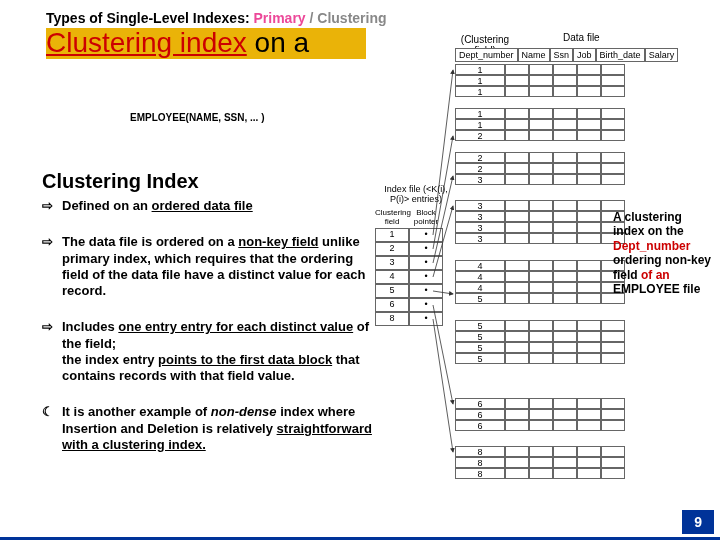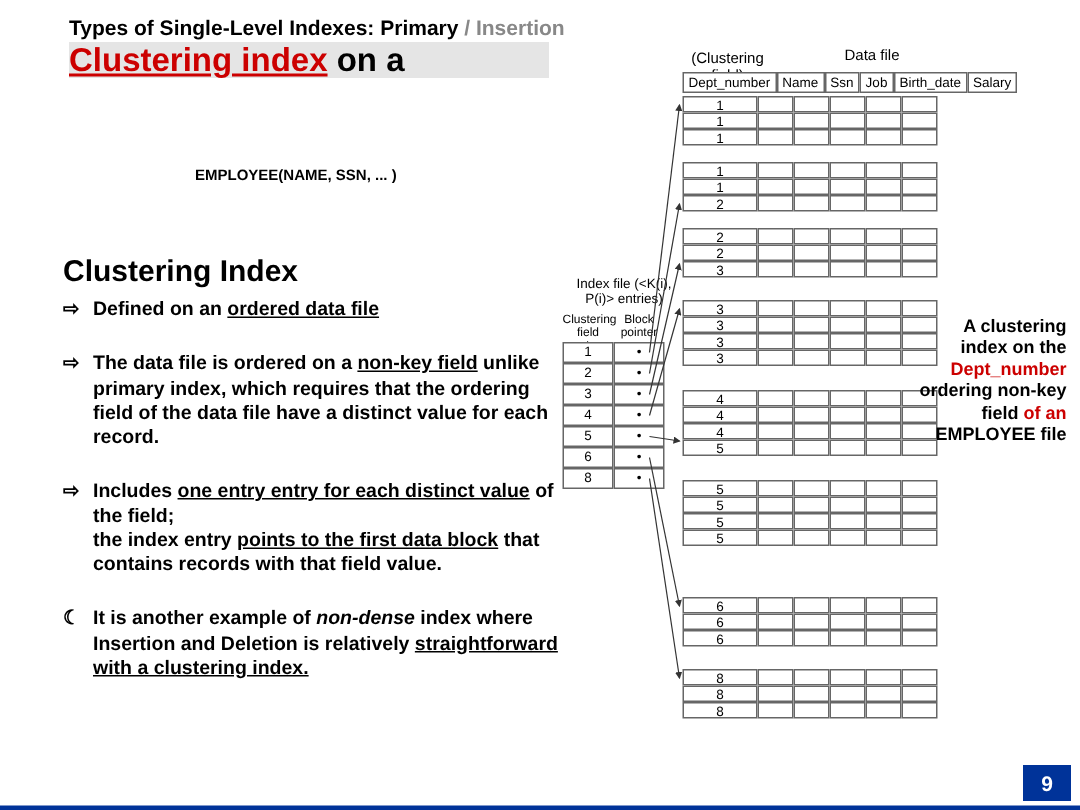--- a/index.html
+++ b/index.html
@@ -7,26 +7,26 @@
     width: 720px; height: 540px;
     font-family: Arial, Helvetica, sans-serif;
     background: #fff;
     position: relative;
     overflow: hidden;
   }
   .header-line {
     position: absolute; top: 10px; left: 46px;
     font-size: 14px; font-weight: bold; color: #000;
   }
-  .header-line .red { color: #000000; }
+  .header-line .red { color: #ec4899; }
   .header-line .gray { color: #888; }
   .subtitle {
     position: absolute; top: 28px; left: 46px; width: 320px;
-    font-size: 22px; font-weight: bold; color: #000; line-height: 1.1;
-    background: #e5e5e5;
+    font-size: 28px; font-weight: normal; color: #000; line-height: 1.1;
+    background: #eab308;
   }
   .subtitle .red { color: #c00; text-decoration: underline; }
   .emp-schema {
     position: absolute; top: 112px; left: 130px;
     font-size: 10px; font-weight: bold;
   }
   .sec-title {
     position: absolute; top: 170px; left: 42px;
     font-size: 20px; font-weight: bold;
   }
@@ -65,38 +65,38 @@
   
   .idx-label { position:absolute; top:156px; left:6px; font-size:9px; width:70px; text-align:center;}
   .idx-head { position:absolute; top:180px; left:0; display:flex; font-size:8px; text-align:center;}
   .idx-head div { width:34px; }
   .idx-tab { position:absolute; top:200px; left:0; }
   .idx-tab .irow { display:flex; }
   .idx-tab .irow div { width:34px; height:14px; border:1px solid #666; font-size:9px; text-align:center; background:#fff;}
   svg.arrows { position:absolute; top:0; left:0; width:340px; height:490px; pointer-events:none; }
   .caption {
     position: absolute; top: 210px; left: 613px; width: 98px;
-    font-size: 12px; font-weight: bold; text-align: right; line-height: 1.2;
+    font-size: 12px; font-weight: bold; text-align: left; line-height: 1.2;
   }
   .caption .red { color: #c00; }
   .pagenum {
     position: absolute; bottom: 6px; right: 6px;
     background: #003399; color: #fff;
     padding: 4px 12px; font-size: 14px; font-weight: bold;
   }
   .footerbar {
     position:absolute; bottom:0; left:0; width:720px; height:3px; background:#003399;
   }
 </style>
 </head>
 <body>
 
 <div class="header-line">
   <span>Types of Single-Level Indexes:</span>
-  <span class="red">Primary</span><span class="gray"> / </span><span class="gray">Insertion</span>
+  <span class="red">Primary</span><span class="gray"> / </span><span class="gray">Clustering</span>
 </div>
 
 <div class="subtitle">
   <span class="red">Clustering index</span><span> on a</span><br>
 </div>
 
 <div class="emp-schema">EMPLOYEE(NAME, SSN, ... )</div>
 
 <div class="sec-title">Clustering Index</div>
 

